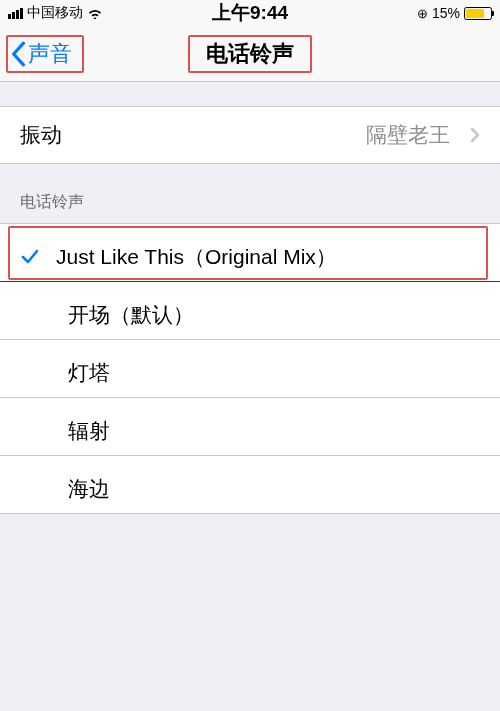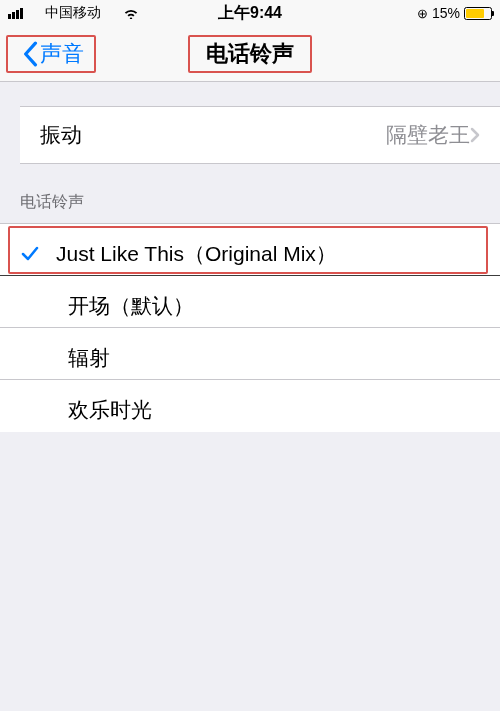--- a/index.html
+++ b/index.html
@@ -14,23 +14,23 @@
     .status-bar {
       height: 26px;
       background: #f8f8f8;
       display: flex;
       align-items: center;
       justify-content: space-between;
       padding: 0 8px;
       font-size: 14px;
       color: #000;
     }
-    .status-left { display: flex; align-items: center; gap: 22px; }
+    .status-left { display: flex; align-items: center; gap: 4px; }
     .status-right { display: flex; align-items: center; gap: 4px; }
-    .status-center { position: absolute; left: 50%; transform: translateX(-50%); font-weight: 600; font-size: 16px; }
+    .status-center { position: absolute; left: 50%; transform: translateX(-50%); font-weight: 600; font-size: 19px; }
     .signal-bars { display: inline-flex; align-items: flex-end; gap: 1px; }
     .signal-bars span { width: 3px; background: #000; display: inline-block; }
     .signal-bars span:nth-child(1){height:5px;}
     .signal-bars span:nth-child(2){height:7px;}
     .signal-bars span:nth-child(3){height:9px;}
     .signal-bars span:nth-child(4){height:11px;}
     .wifi-icon svg { display:block; }
     .battery {
       width: 28px; height: 13px;
       border: 1px solid #000; border-radius: 2.5px;
@@ -53,21 +53,21 @@
       align-items: center;
       position: relative;
       padding: 0 6px;
     }
     .back-btn {
       display: flex;
       align-items: center;
       color: #007aff;
       font-size: 22px;
       border: 2px solid #d9534f;
-      padding: 2px 10px 2px 14px;
+      padding: 2px 10px 2px 2px;
       border-radius: 2px;
     }
     .back-btn svg { margin-right: 2px; }
     .nav-title-wrap {
       position: absolute; left: 50%; transform: translateX(-50%);
     }
     .nav-title {
       font-size: 22px;
       font-weight: 700;
       color: #000;
@@ -78,35 +78,34 @@
     .vibration-row {
       background: #fff;
       height: 58px;
       display: flex;
       align-items: center;
       justify-content: space-between;
       padding: 0 20px;
       border-top: 1px solid #c8c7cc;
       border-bottom: 1px solid #c8c7cc;
       margin-top: 24px;
-      margin-left: 20px;
     }
     .vib-label { font-size: 21px; color: #000; }
-    .vib-value-wrap { display: flex; align-items: center; gap: 0; color: #8e8e93; font-size: 21px; }
+    .vib-value-wrap { display: flex; align-items: center; gap: 20px; color: #8e8e93; font-size: 21px; }
     .section-header {
       font-size: 16px;
       color: #6d6d72;
       padding: 28px 20px 10px 20px;
     }
     .ringtone-list {
       background: #fff;
       border-top: 1px solid #c8c7cc;
     }
     .ringtone-row {
-      height: 52px;
+      height: 58px;
       display: flex;
       align-items: center;
       border-bottom: 1px solid #c8c7cc;
       padding: 8px 20px 0 20px;
     }
     .check-col {
       width: 36px;
       display: flex;
       align-items: center;
       justify-content: flex-start;
@@ -198,20 +197,24 @@
     </div>
     <div class="highlight-box"></div>
   </div>
 
   <div class="ringtone-row indent">
     <span class="check-col"></span>
     <span class="ringtone-label">开场（默认）</span>
   </div>
   <div class="ringtone-row indent">
     <span class="check-col"></span>
+    <span class="ringtone-label">灯塔</span>
+  </div>
+  <div class="ringtone-row indent">
+    <span class="check-col"></span>
     <span class="ringtone-label">辐射</span>
   </div>
-  <div class="ringtone-row indent noline">
-    <span class="check-col"></span>
-    <span class="ringtone-label">欢乐时光</span>
+  <div class="ringtone-row indent">
+    <span class="check-col"></span>
+    <span class="ringtone-label">海边</span>
   </div>
 
 </div>
 
 </body></html>

